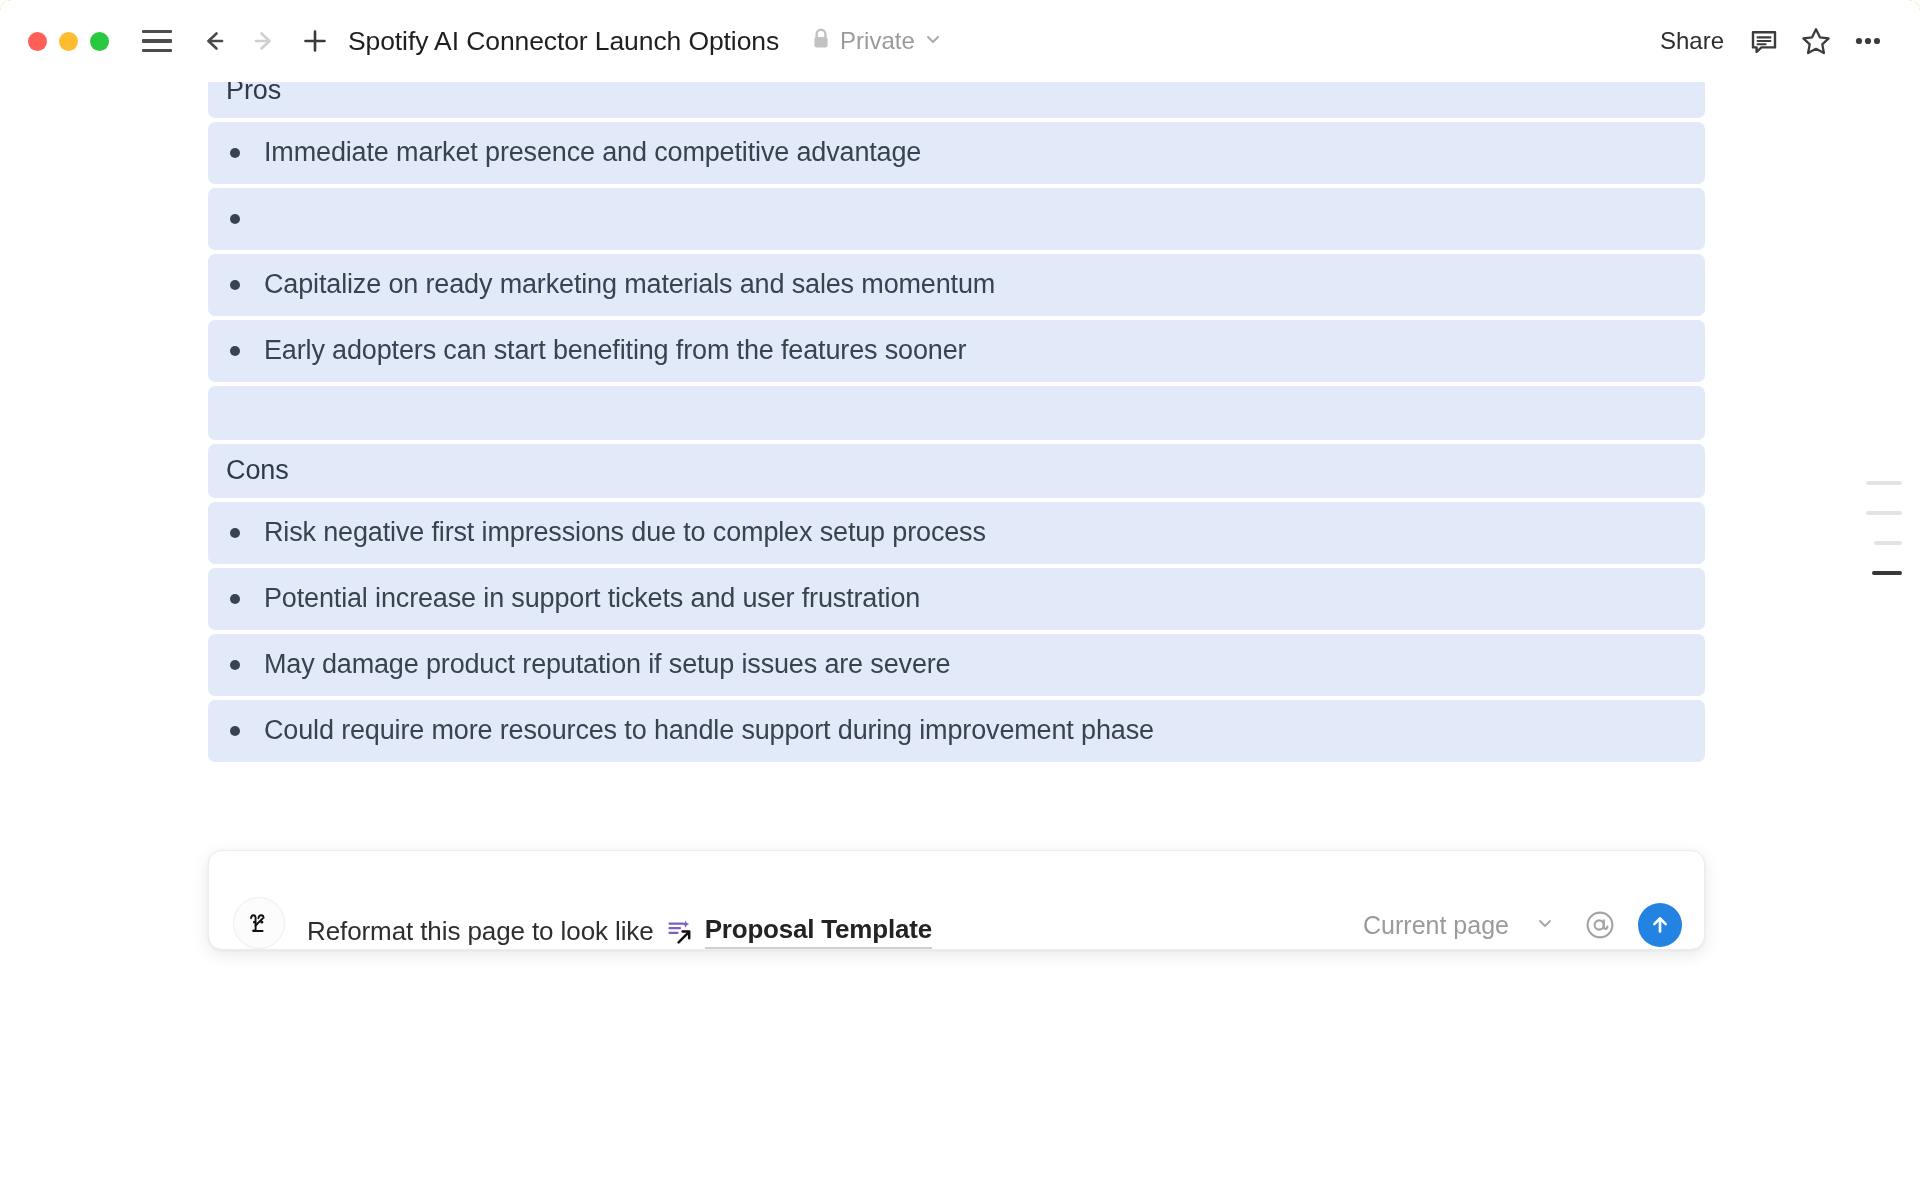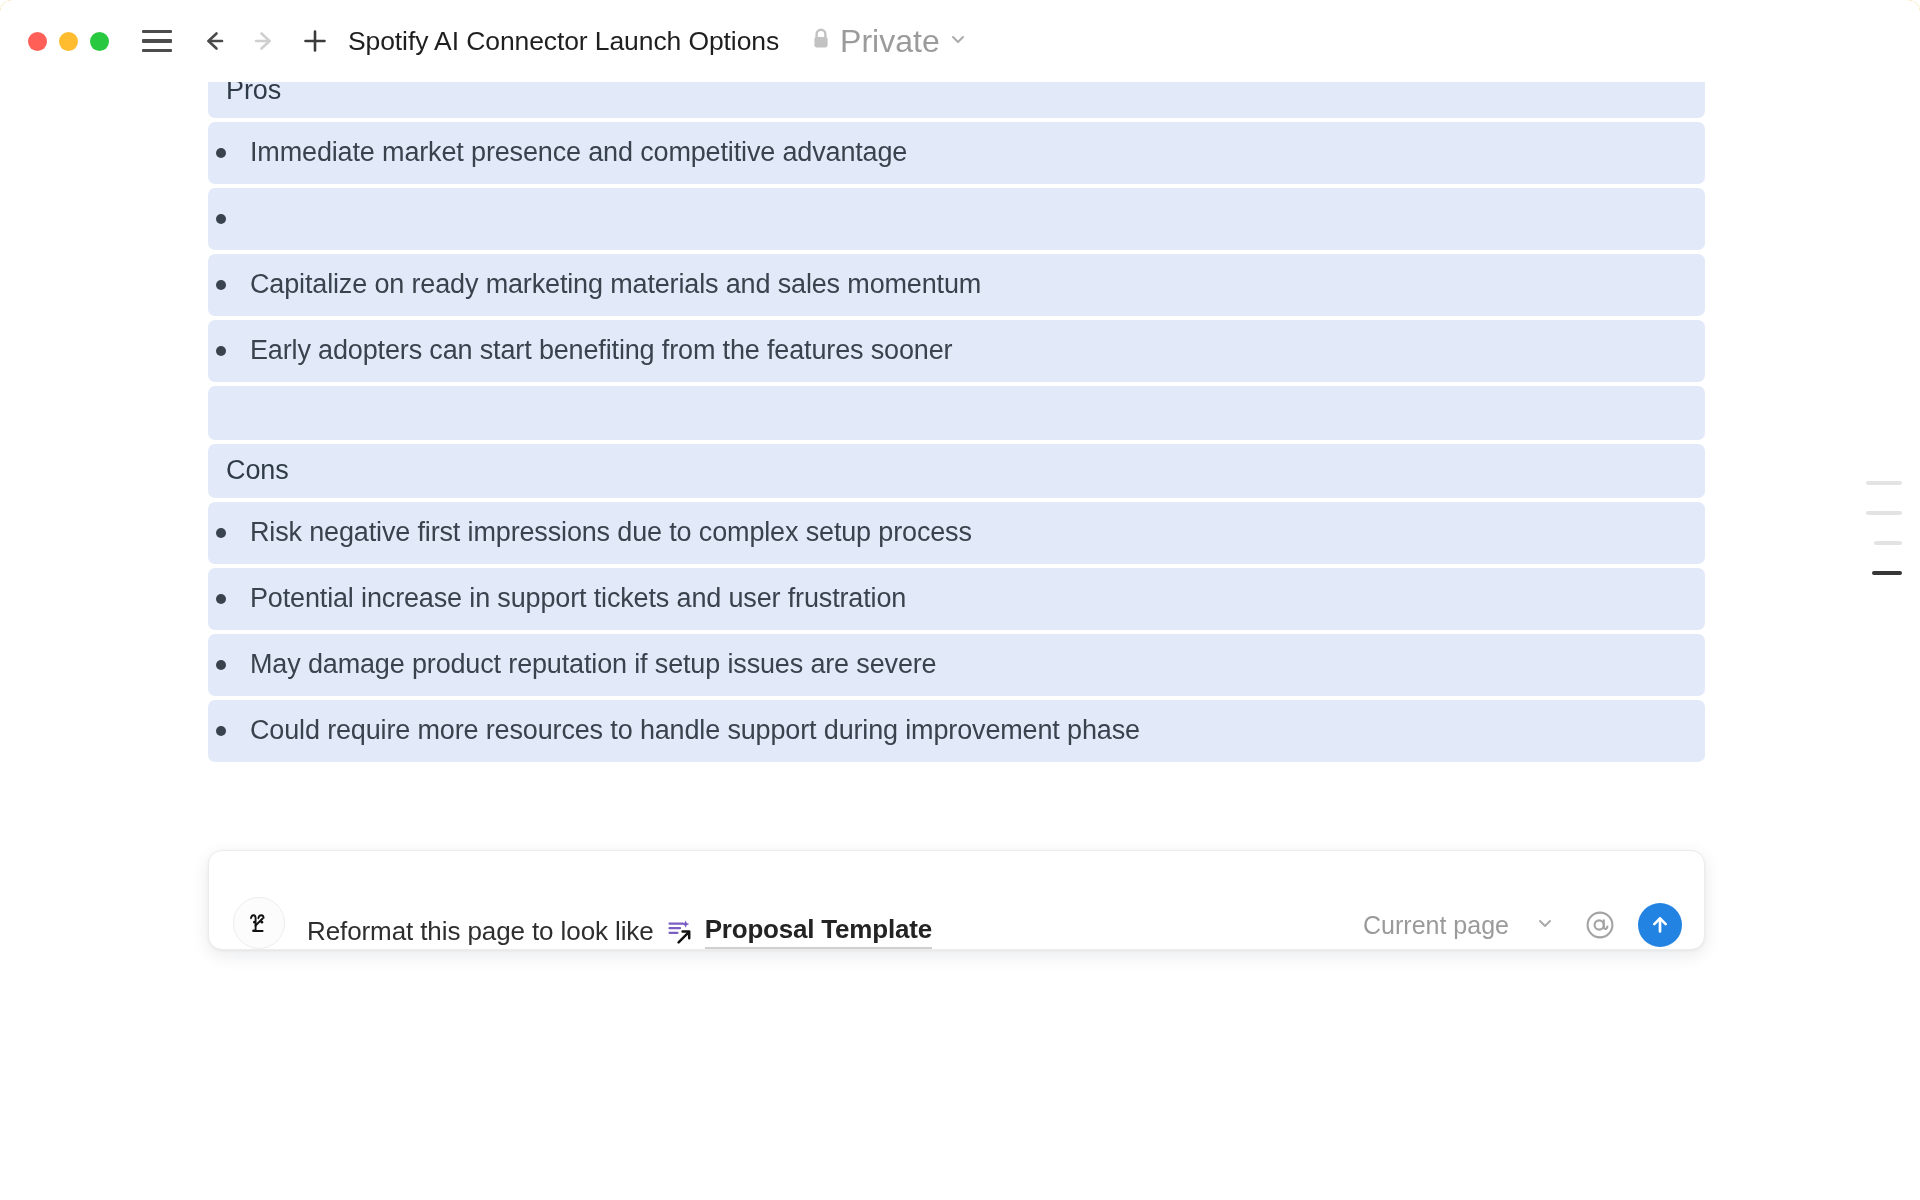--- a/index.html
+++ b/index.html
@@ -99,21 +99,21 @@
 
   .privacy-chip {
     display: flex;
     align-items: center;
     gap: 9px;
     margin-left: 32px;
     cursor: pointer;
   }
   .lock-icon { display: block; }
   .privacy-label {
-    font-size: 32px;
+    font-size: 24px;
     color: #9b9b9b;
     white-space: nowrap;
   }
   .chev-sm { display: block; }
 
   .titlebar-right {
     margin-left: auto;
     display: flex;
     align-items: center;
     gap: 0;
@@ -164,21 +164,21 @@
   .block-heading {
     min-height: 54px;
     font-size: 27px;
     color: #2f3c47;
     letter-spacing: -0.1px;
   }
   .block-heading .txt { line-height: 1.1; }
 
   .block-bullet {
     min-height: 62px;
-    padding-left: 4px;
+    padding-left: 18px;
   }
   .bullet-dot {
     width: 10px; height: 10px;
     border-radius: 50%;
     background: #39434d;
     flex: 0 0 auto;
     margin-right: 24px;
     margin-left: 4px;
   }
   .bullet-text {
@@ -369,20 +369,44 @@
         </svg>
       </span>
       <span class="privacy-label">Private</span>
       <span class="chev-sm">
         <svg width="18" height="18" viewBox="0 0 18 18" aria-hidden="true">
           <path d="M4 7 L9 12 L14 7" fill="none" stroke="#a9a9a9" stroke-width="1.9" stroke-linecap="round" stroke-linejoin="round"></path>
         </svg>
       </span>
     </div>
 
+    <div class="titlebar-right">
+      <div class="share-btn">Share</div>
+
+      <div class="icon-btn">
+        <svg width="32" height="32" viewBox="0 0 32 32" aria-hidden="true">
+          <path d="M5 7.2 h22 v15.2 h-13.6 L8.6 27 v-4.6 H5 Z" fill="none" stroke="#3c3c3c" stroke-width="2.4" stroke-linejoin="round"></path>
+          <path d="M9.6 12.4 h12.8 M9.6 16 h12.8 M9.6 19.2 h8" stroke="#3c3c3c" stroke-width="2.1" stroke-linecap="round" fill="none"></path>
+        </svg>
+      </div>
+
+      <div class="icon-btn">
+        <svg width="32" height="32" viewBox="0 0 32 32" aria-hidden="true">
+          <path d="M16 4.2 L19.9 12.3 L28.6 13.4 L22.3 19.4 L23.9 28 L16 23.8 L8.1 28 L9.7 19.4 L3.4 13.4 L12.1 12.3 Z" fill="none" stroke="#3c3c3c" stroke-width="2.3" stroke-linejoin="round"></path>
+        </svg>
+      </div>
+
+      <div class="icon-btn">
+        <svg width="34" height="34" viewBox="0 0 34 34" aria-hidden="true">
+          <circle cx="8" cy="17" r="3.1" fill="#3c3c3c"></circle>
+          <circle cx="17" cy="17" r="3.1" fill="#3c3c3c"></circle>
+          <circle cx="26" cy="17" r="3.1" fill="#3c3c3c"></circle>
+        </svg>
+      </div>
+    </div>
   </div>
 
   <div class="page-scroll">
 
     <div class="content-col">
 
       <div class="block block-heading">
         <span class="txt">Pros</span>
       </div>
 

